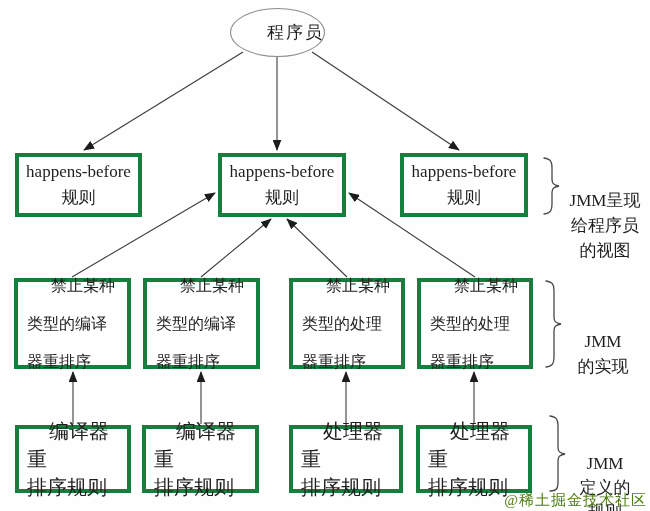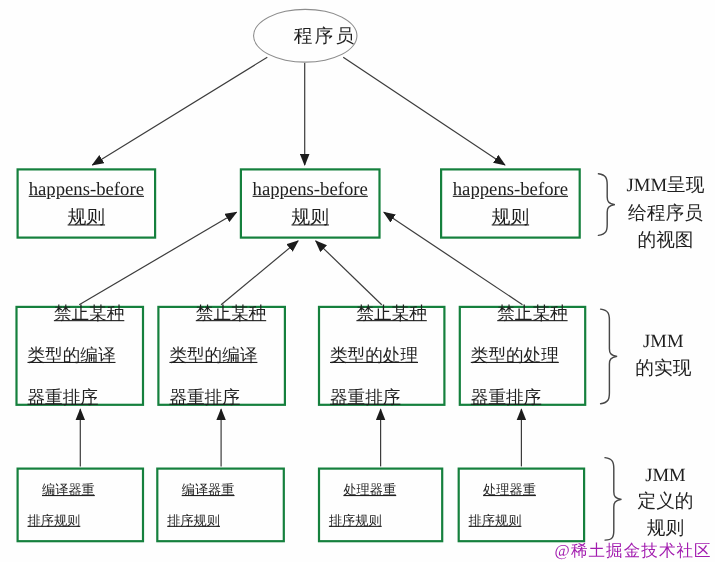--- a/index.html
+++ b/index.html
@@ -9,36 +9,36 @@
     overflow:hidden;
   }
   #wires { position:absolute; left:0; top:0; z-index:1; }
   .ellipse {
     position:absolute; left:230px; top:8px; width:95px; height:49px;
     border:1px solid #8d8d8d; border-radius:50%; background:#fefefe;
     display:flex; align-items:center; justify-content:flex-end;
     font-size:17px; letter-spacing:2px; z-index:2; box-sizing:border-box;
   }
   .box {
-    position:absolute; border:2px solid #15803d; background:#fefefe;
-    display:flex; align-items:center; box-sizing:border-box; z-index:2;text-decoration:underline;
+    position:absolute; border:4px solid #15803d; background:#fefefe;
+    display:flex; align-items:center; box-sizing:border-box; z-index:2;
   }
   .box-text { display:block; width:100%; white-space:pre-line; }
   .hb  .box-text { text-align:center; font-size:17px; line-height:26px; }
   .impl .box-text { text-align:left; padding:0 6px 0 9px; text-indent:1.5em;
                     font-size:16px; line-height:38px; }
   .rule .box-text { text-align:left; padding:0 6px 0 8px; text-indent:1.1em;
-                    font-size:12px; line-height:28px; }
+                    font-size:20px; line-height:28px; }
   .side-label {
     position:absolute; z-index:2; text-align:center; white-space:pre-line;
-    font-size:17px; line-height:25px; color:#1f1f1f;
+    font-size:17px; line-height:25px; color:#1f1f1f;margin-top:32px;
   }
   .watermark {
     position:absolute; right:3px; bottom:1px; z-index:3;
-    font-size:15px; color:#a21caf; letter-spacing:1px;
+    font-size:15px; color:#4d7c0f; letter-spacing:1px;
   }
 </style>
 </head>
 <body>
 
 <div id="stage">
 
   <svg id="wires" width="650" height="511" viewBox="0 0 650 511">
     <defs>
       <marker id="arrow" viewBox="0 0 10 8" refX="9.2" refY="4" markerWidth="11" markerHeight="9" orient="auto" markerUnits="userSpaceOnUse">

